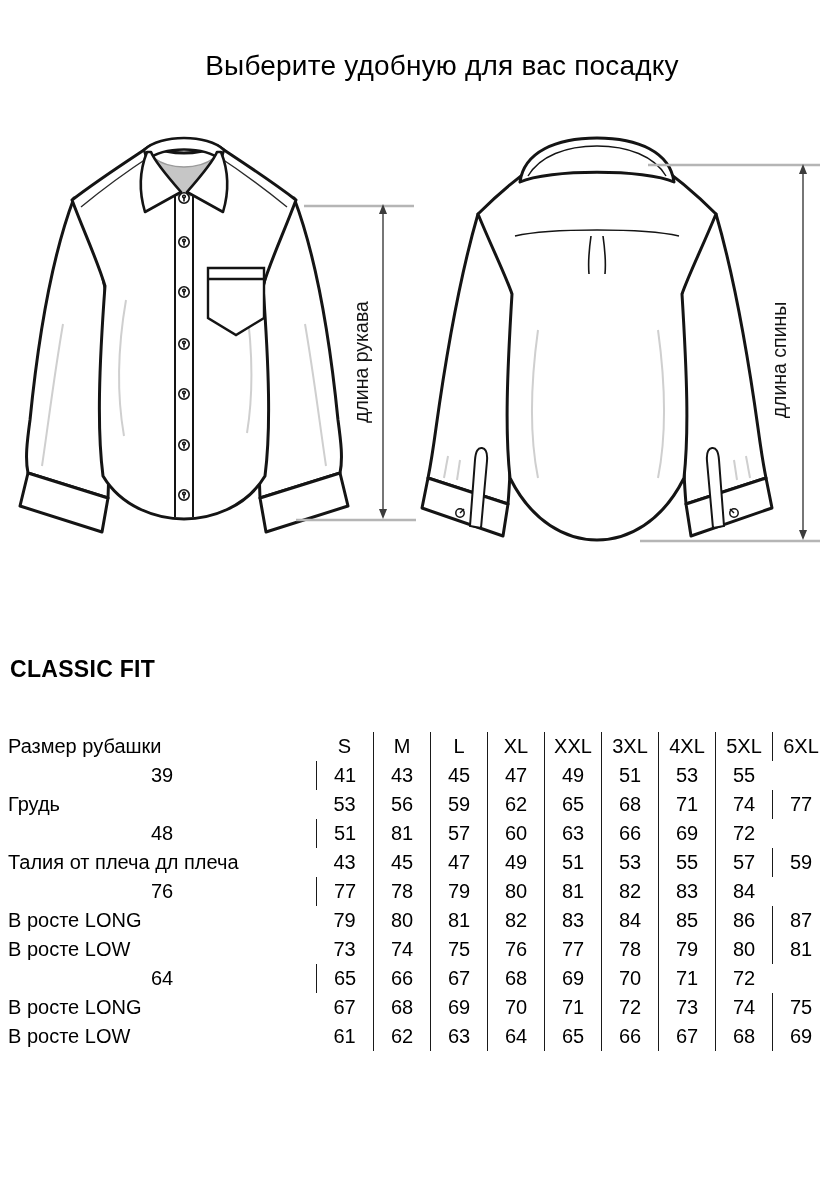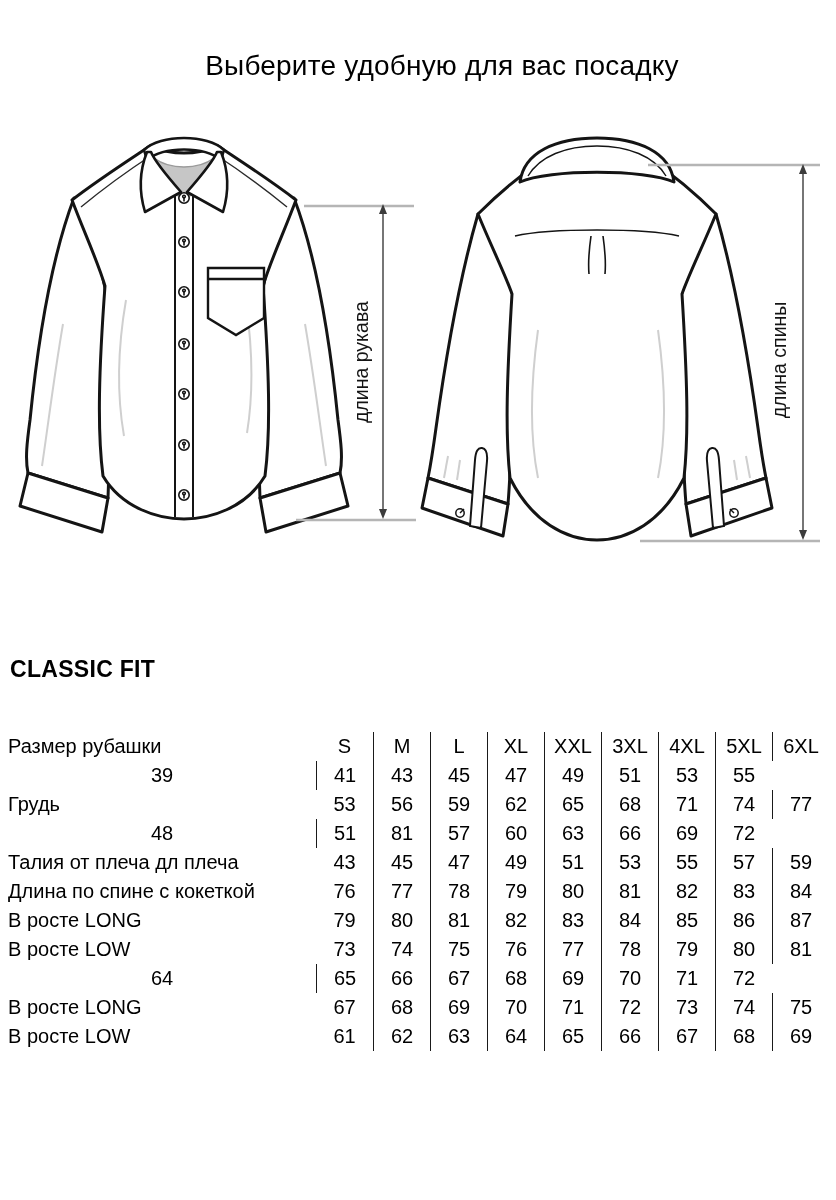--- a/index.html
+++ b/index.html
@@ -192,21 +192,20 @@
         <div class="tval">45</div>
         <div class="tval">47</div>
         <div class="tval">49</div>
         <div class="tval">51</div>
         <div class="tval">53</div>
         <div class="tval">55</div>
         <div class="tval">57</div>
         <div class="tval">59</div>
       </div>
       <div class="trow">
-        <div class="tlabel">Длина по спине с кокеткой</div>
         <div class="tval">76</div>
         <div class="tval">77</div>
         <div class="tval">78</div>
         <div class="tval">79</div>
         <div class="tval">80</div>
         <div class="tval">81</div>
         <div class="tval">82</div>
         <div class="tval">83</div>
         <div class="tval">84</div>
       </div>

